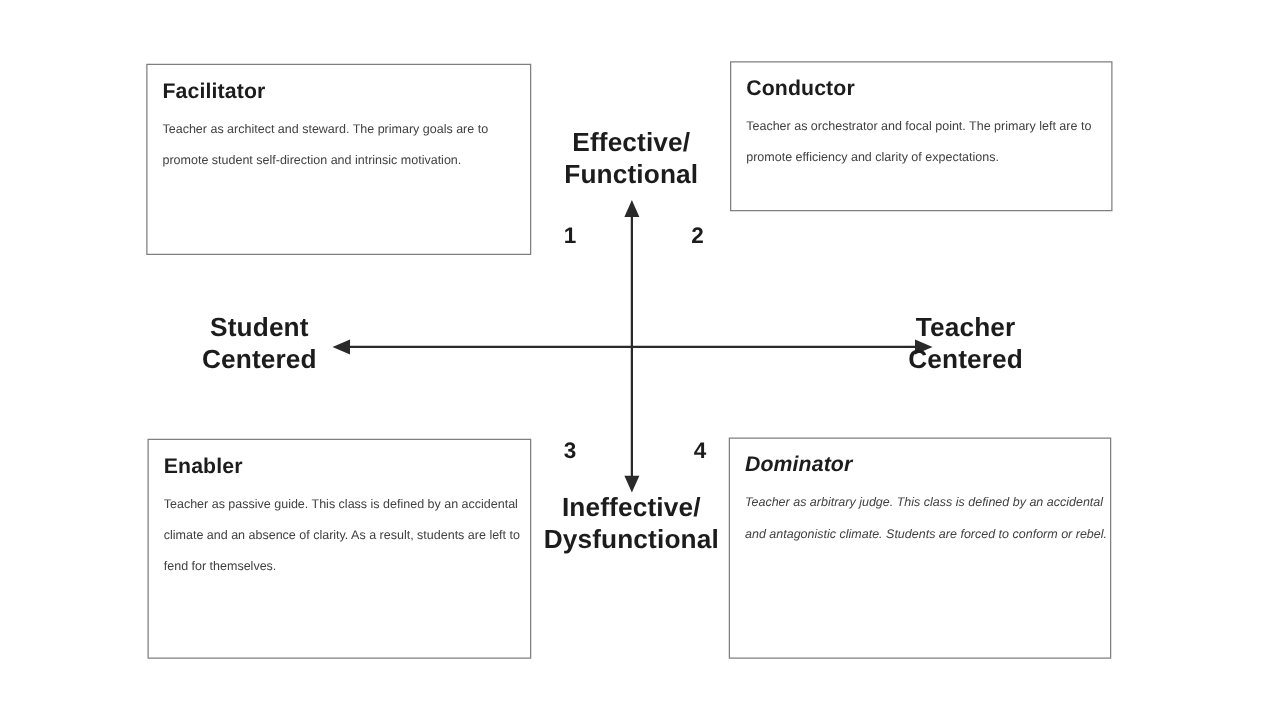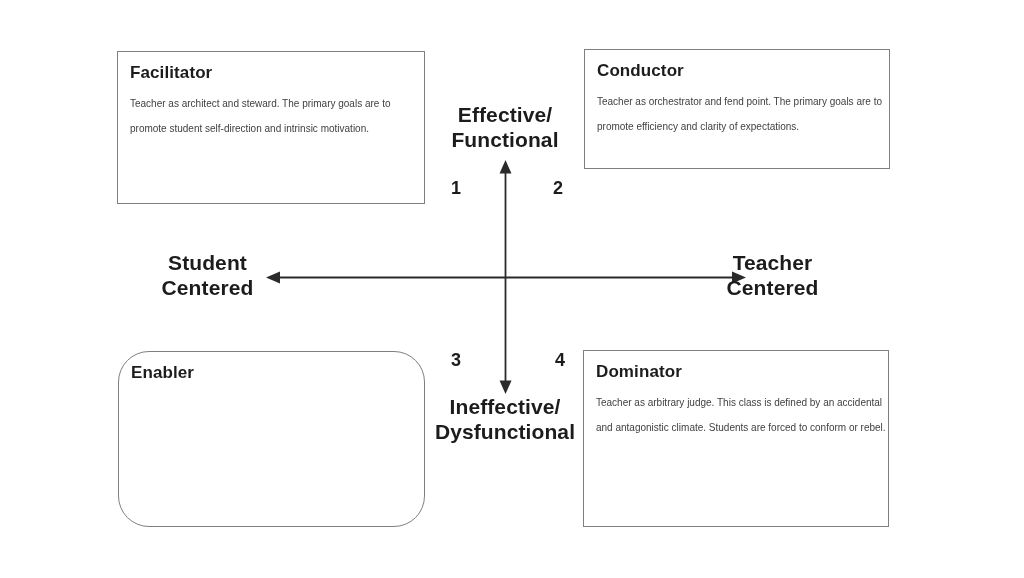--- a/index.html
+++ b/index.html
@@ -37,22 +37,22 @@
     margin:0 0 8px 0;
     letter-spacing:.1px;
   }
   .qbox .box-desc{
     font-size:10px;
     line-height:25px;
     color:var(--body);
   }
   .box-facilitator{left:117px;top:51px;width:308px;height:153px;}
   .box-conductor{left:584px;top:49px;width:306px;height:120px;}
-  .box-enabler{left:118px;top:351px;width:307px;height:176px;border-radius:31px;}
-  .box-dominator{left:583px;top:350px;width:306px;height:177px;}
+  .box-enabler{left:118px;top:351px;width:307px;height:176px;}
+  .box-dominator{left:583px;top:350px;width:306px;height:177px;font-style:italic;}
 
   .axis-label{
     position:absolute;
     font-weight:bold;
     color:var(--heading);
     text-align:center;
     font-size:21px;
     line-height:25px;
     letter-spacing:.1px;
   }
@@ -90,25 +90,26 @@
     <polygon points="746,277.5 732,271.5 732,283.5" fill="#2a2a2a"></polygon>
   </svg>
 
   <div class="qbox box-facilitator">
     <div class="box-title">Facilitator</div>
     <div class="box-desc">Teacher as architect and steward. The primary goals are to promote student self-direction and intrinsic motivation.</div>
   </div>
 
   <div class="qbox box-conductor">
     <div class="box-title">Conductor</div>
-    <div class="box-desc">Teacher as orchestrator and fend point. The primary goals are to promote efficiency and clarity of expectations.</div>
+    <div class="box-desc">Teacher as orchestrator and focal point. The primary left are to promote efficiency and clarity of expectations.</div>
   </div>
 
   <div class="qbox box-enabler">
     <div class="box-title">Enabler</div>
+    <div class="box-desc">Teacher as passive guide. This class is defined by an accidental climate and an absence of clarity. As a result, students are left to fend for themselves.</div>
   </div>
 
   <div class="qbox box-dominator">
     <div class="box-title">Dominator</div>
     <div class="box-desc">Teacher as arbitrary judge. This class is defined by an accidental and antagonistic climate. Students are forced to conform or rebel.</div>
   </div>
 
   <div class="axis-label label-effective">
     <span>Effective/</span><br>
     <span>Functional</span>

